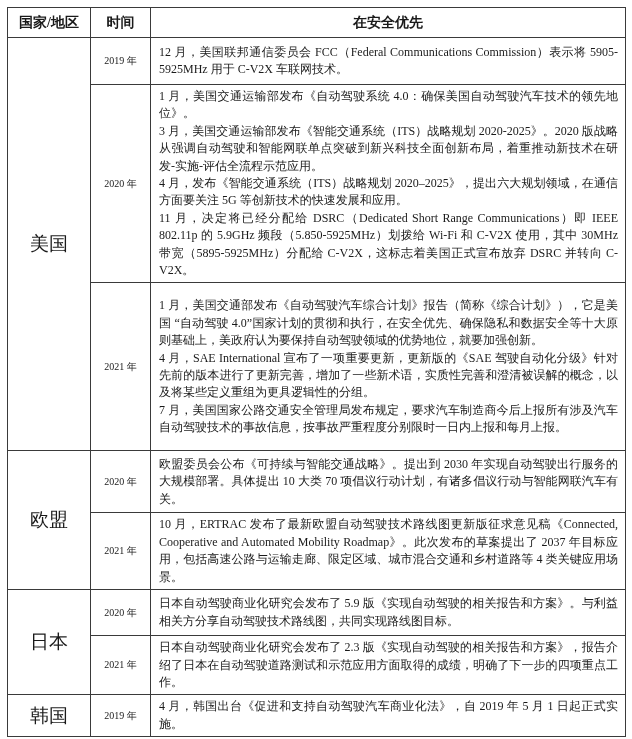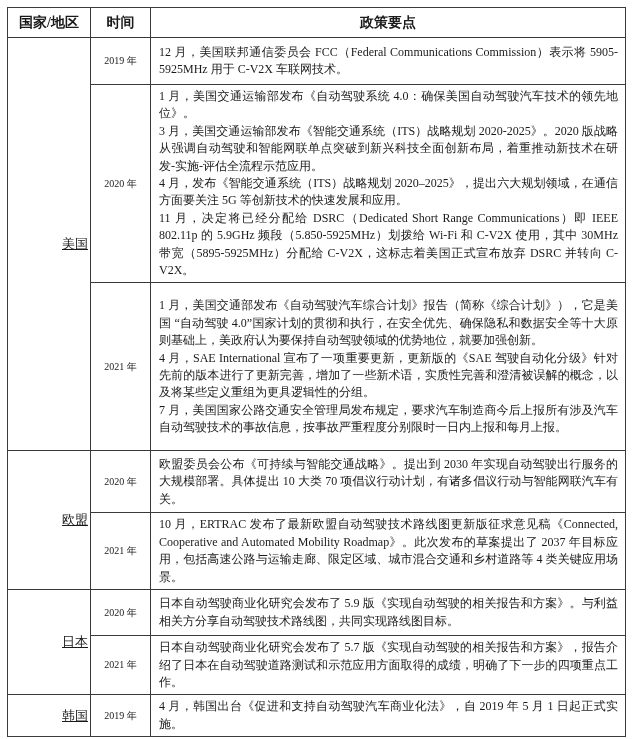--- a/index.html
+++ b/index.html
@@ -32,24 +32,23 @@
   col.col-region { width: 83px; }
   col.col-year   { width: 60px; }
   col.col-policy { width: 475px; }
   th.header-cell {
     font-size: 14px;
     font-weight: bold;
     text-align: center;
     padding: 4px 2px;
   }
   td.region-cell {
-    font-size: 13px;
-    text-align: right;
+    font-size: 19px;
+    text-align: center;
     padding: 2px;
-    text-decoration: underline;
   }
   td.year-cell {
     font-size: 10px;
     text-align: center;
     padding: 2px;
     white-space: nowrap;
   }
   td.policy-cell {
     font-size: 12px;
     line-height: 17.4px;
@@ -66,21 +65,21 @@
   <table class="policy-table">
     <colgroup>
       <col class="col-region">
       <col class="col-year">
       <col class="col-policy">
     </colgroup>
     <tbody>
       <tr style="height:30px">
         <th class="header-cell">国家/地区</th>
         <th class="header-cell">时间</th>
-        <th class="header-cell">政策要点</th>
+        <th class="header-cell">在安全优先</th>
       </tr>
 
       <tr style="height:47px">
         <td class="region-cell" rowspan="3">美国</td>
         <td class="year-cell">2019 年</td>
         <td class="policy-cell">12 月，美国联邦通信委员会 FCC（Federal Communications Commission）表示将 5905-5925MHz 用于 C-V2X 车联网技术。</td>
       </tr>
       <tr style="height:196px">
         <td class="year-cell">2020 年</td>
         <td class="policy-cell">1 月，美国交通运输部发布《自动驾驶系统 4.0：确保美国自动驾驶汽车技术的领先地位》。
@@ -105,21 +104,21 @@
         <td class="policy-cell">10 月，ERTRAC 发布了最新欧盟自动驾驶技术路线图更新版征求意见稿《Connected, Cooperative and Automated Mobility Roadmap》。此次发布的草案提出了 2037 年目标应用，包括高速公路与运输走廊、限定区域、城市混合交通和乡村道路等 4 类关键应用场景。</td>
       </tr>
 
       <tr style="height:46px">
         <td class="region-cell" rowspan="2">日本</td>
         <td class="year-cell">2020 年</td>
         <td class="policy-cell">日本自动驾驶商业化研究会发布了 5.9 版《实现自动驾驶的相关报告和方案》。与利益相关方分享自动驾驶技术路线图，共同实现路线图目标。</td>
       </tr>
       <tr style="height:56px">
         <td class="year-cell">2021 年</td>
-        <td class="policy-cell">日本自动驾驶商业化研究会发布了 5.7 版《实现自动驾驶的相关报告和方案》，报告介绍了日本在自动驾驶道路测试和示范应用方面取得的成绩，明确了下一步的四项重点工作。</td>
+        <td class="policy-cell">日本自动驾驶商业化研究会发布了 2.3 版《实现自动驾驶的相关报告和方案》，报告介绍了日本在自动驾驶道路测试和示范应用方面取得的成绩，明确了下一步的四项重点工作。</td>
       </tr>
 
       <tr style="height:40px">
         <td class="region-cell">韩国</td>
         <td class="year-cell">2019 年</td>
         <td class="policy-cell">4 月，韩国出台《促进和支持自动驾驶汽车商业化法》，自 2019 年 5 月 1 日起正式实施。</td>
       </tr>
     </tbody>
   </table>
 </div>

